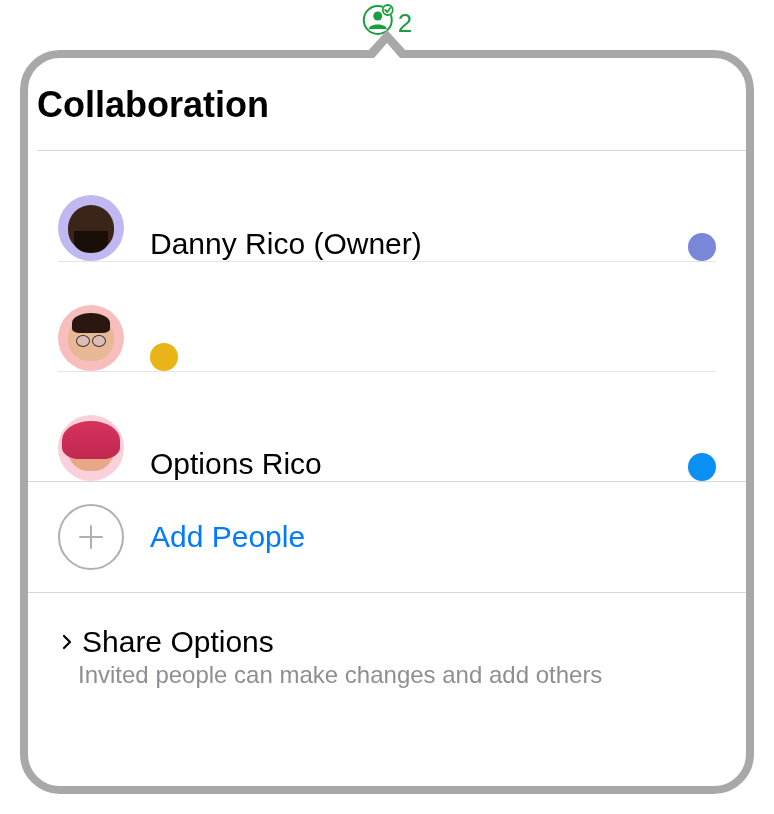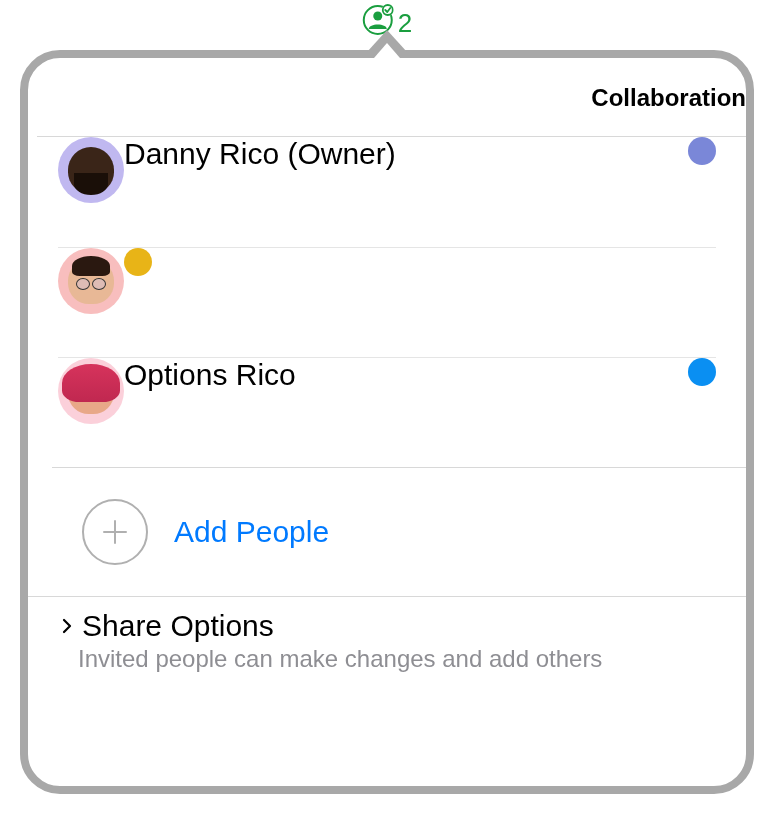--- a/index.html
+++ b/index.html
@@ -58,35 +58,36 @@
       top: -15px;
       left: 50%;
       transform: translateX(-50%);
       width: 0;
       height: 0;
       border-left: 13px solid transparent;
       border-right: 13px solid transparent;
       border-bottom: 15px solid #fff;
     }
     .title {
-      text-align: right;
-      font-size: 24px;
+      text-align: left;
+      font-size: 36px;
       font-weight: 600;
       color: #000;
       padding: 26px 0 24px;
       border-bottom: 1px solid #d8d8d8;
       margin-left: 9px;
     }
     .list {
       padding: 0 30px;
     }
     .row {
       display: flex;
-      align-items: flex-start;
+      align-items: flex-end;
       height: 110px;
+      gap: 26px;
     }
     .row + .row {
       border-top: 1px solid #e5e5e5;
     }
     .avatar {
       width: 66px;
       height: 66px;
       border-radius: 50%;
       flex-shrink: 0;
       position: relative;
@@ -156,22 +157,21 @@
       font-weight: 400;
     }
     .dot {
       width: 28px;
       height: 28px;
       border-radius: 50%;
       flex-shrink: 0;
     }
     .add-section {
       border-top: 1px solid #d8d8d8;
-      padding: 9px 30px;
-      margin-left: 24px;
+      padding: 0 30px;
     }
     .add-row {
       display: flex;
       align-items: center;
       height: 110px;
       gap: 26px;
       cursor: pointer;
     }
     .plus-circle {
       width: 66px;
@@ -187,21 +187,21 @@
       width: 30px;
       height: 30px;
     }
     .add-label {
       font-size: 30px;
       color: #007aff;
       font-weight: 400;
     }
     .share-section {
       border-top: 1px solid #d8d8d8;
-      padding: 12px 30px 0;
+      padding: 32px 30px 0;
       cursor: pointer;
     }
     .share-header {
       display: flex;
       align-items: center;
       gap: 6px;
     }
     .share-title {
       font-size: 30px;
       color: #000;

